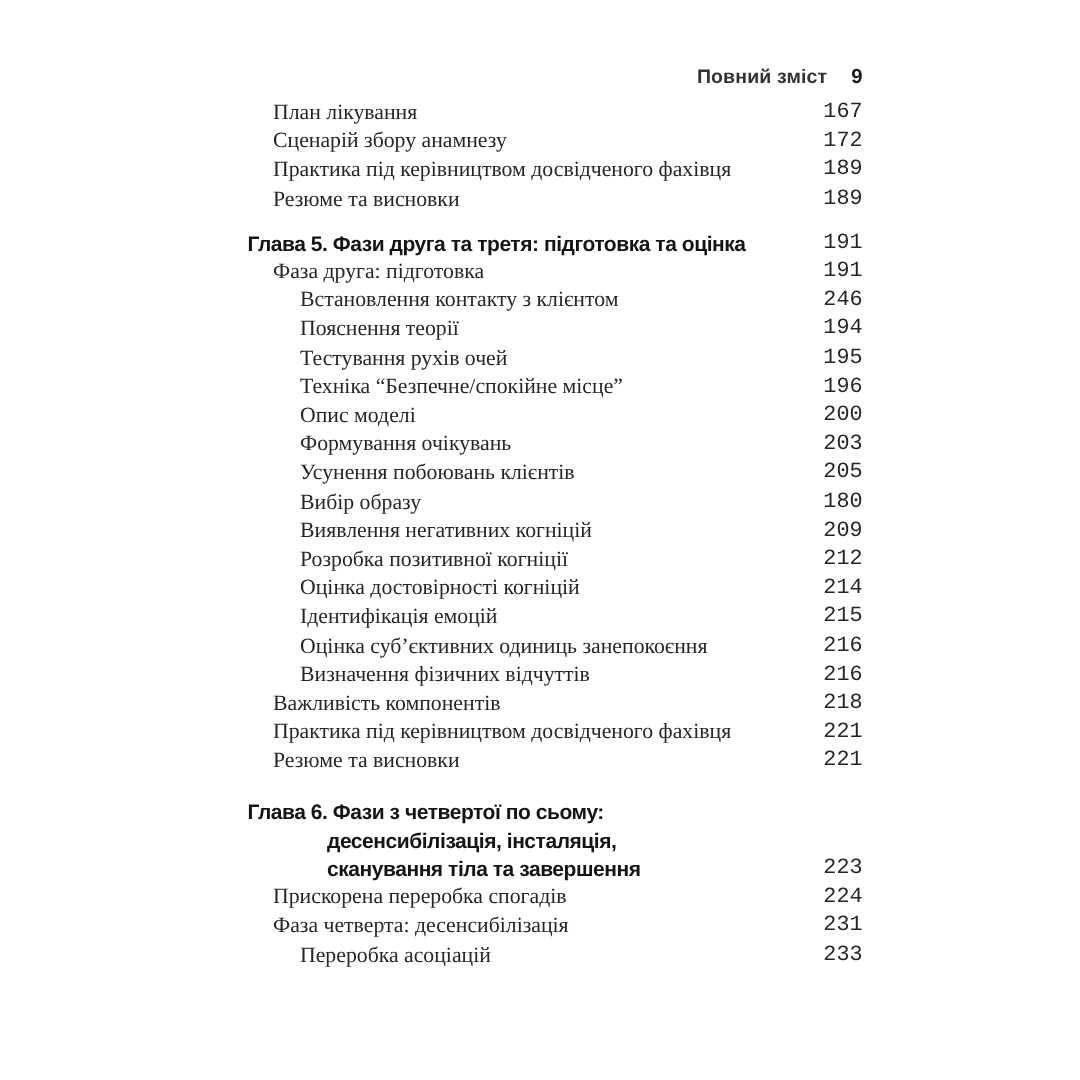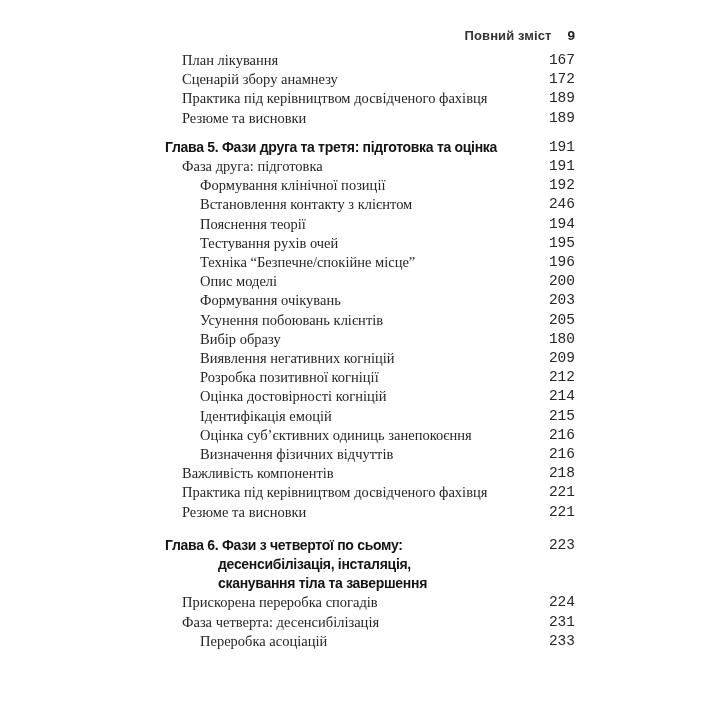--- a/index.html
+++ b/index.html
@@ -8,21 +8,21 @@
     width: 720px;
     height: 720px;
     background: #ffffff;
     overflow: hidden;
     font-family: "Liberation Serif", "DejaVu Serif", serif;
     color: #262626;
   }
   .content {
     position: absolute;
     left: 165px;
-    top: 28px;
+    top: 43px;
     width: 412px;
   }
   .page-header {
     display: flex;
     justify-content: flex-end;
     align-items: baseline;
     font-family: "Liberation Sans", "DejaVu Sans", sans-serif;
     font-size: 13px;
     color: #333333;
     padding-right: 2px;
@@ -31,20 +31,21 @@
   .folio {
     font-weight: 700;
     margin-left: 16px;
     font-size: 13.5px;
     color: #1c1c1c;
   }
   .toc-list { margin-top: 8px; }
   .entry {
     display: flex;
     justify-content: space-between;
+    align-items: flex-end;
     line-height: 19.2px;
     font-size: 14.5px;
   }
   .entry-title { flex: 1 1 auto; white-space: nowrap; }
   .entry-page {
     flex: 0 0 auto;
     margin-left: 10px;
     text-align: right;
     min-width: 26px;
     font-family: Liberation Mono, monospace;
@@ -98,24 +99,20 @@
         </div>
         <div class="entry lvl1 gap5">
           <div class="entry-title">Глава 5. Фази друга та третя: підготовка та оцінка</div>
           <div class="entry-page">191</div>
         </div>
         <div class="entry lvl2">
           <div class="entry-title">Фаза друга: підготовка</div>
           <div class="entry-page">191</div>
         </div>
         <div class="entry lvl3">
-          <div class="entry-title">Формування клінічної позиції</div>
-          <div class="entry-page">192</div>
-        </div>
-        <div class="entry lvl3">
           <div class="entry-title">Встановлення контакту з клієнтом</div>
           <div class="entry-page">246</div>
         </div>
         <div class="entry lvl3">
           <div class="entry-title">Пояснення теорії</div>
           <div class="entry-page">194</div>
         </div>
         <div class="entry lvl3">
           <div class="entry-title">Тестування рухів очей</div>
           <div class="entry-page">195</div>

